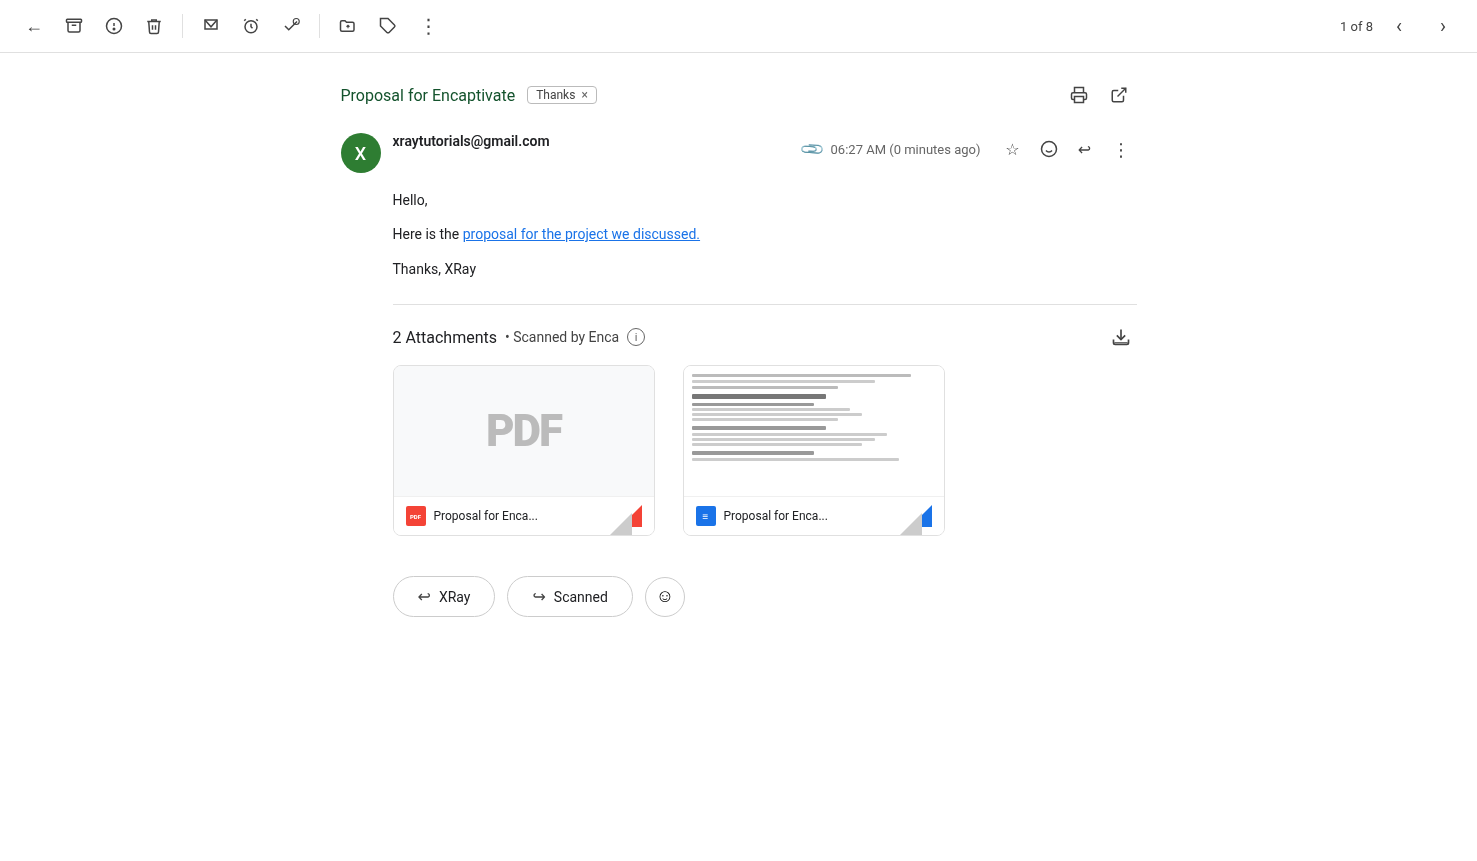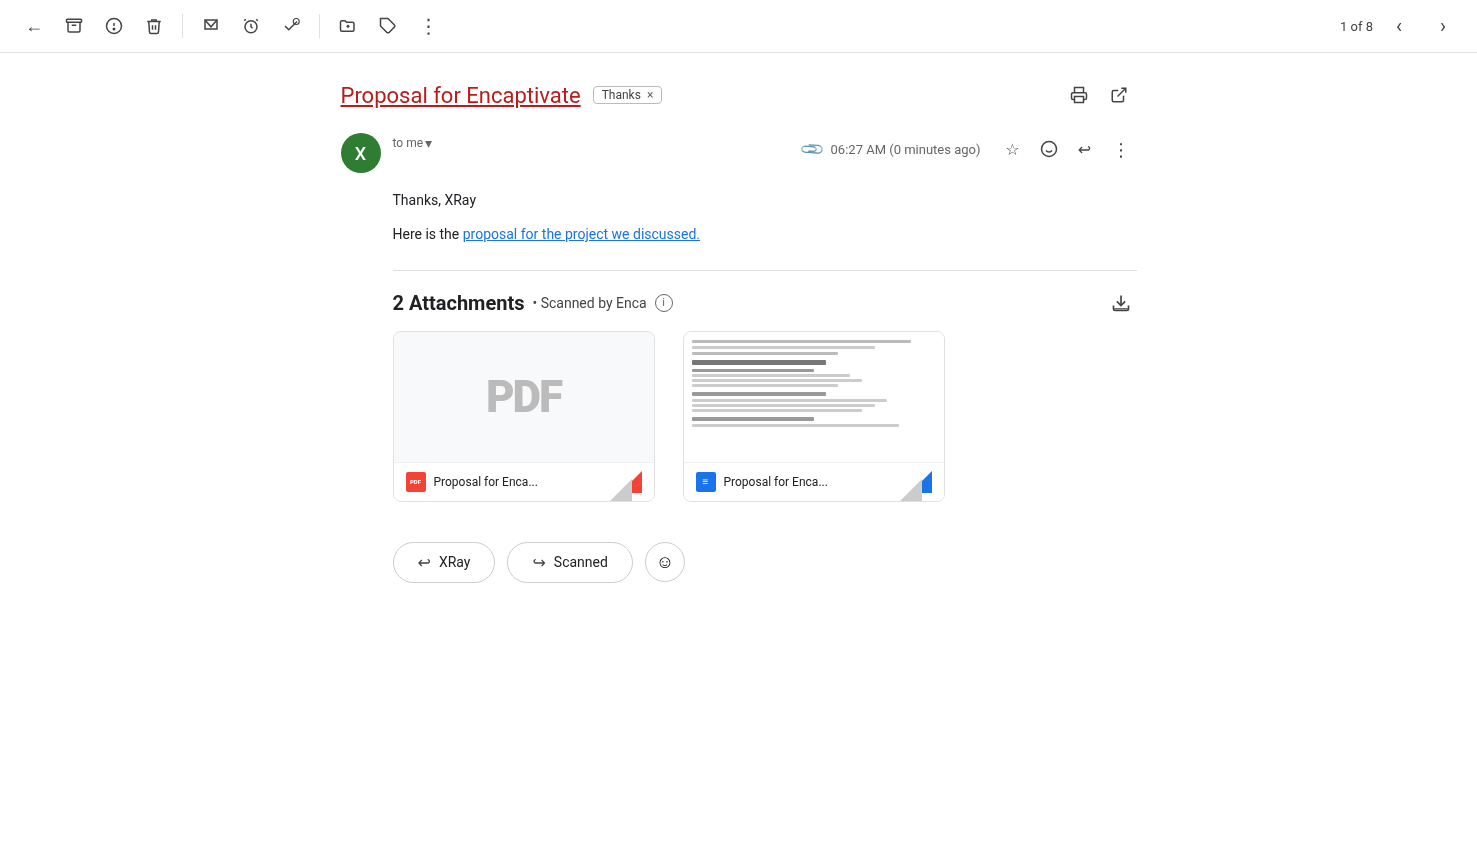--- a/index.html
+++ b/index.html
@@ -57,24 +57,23 @@
     }
 
     
     .subject-row {
       display: flex;
       align-items: center;
       gap: 12px;
       margin-bottom: 20px;
     }
     .subject-title {
-      font-size: 22px;
+      font-size: 16px;
       font-weight: 400;
-      color: #b91c1c;
-      text-decoration: underline;
+      color: #14532d;
     }
     .inbox-badge {
       display: inline-flex;
       align-items: center;
       gap: 4px;
       border: 1px solid #bbb;
       border-radius: 4px;
       padding: 1px 8px;
       font-size: 12px;
       color: #444;
@@ -196,22 +195,22 @@
     }
     .attachment-header {
       display: flex;
       align-items: center;
       padding-bottom: 12px;
       border-top: 1px solid #e0e0e0;
       padding-top: 16px;
       gap: 8px;
     }
     .attachment-label {
-      font-size: 20px;
-      font-weight: 700;
+      font-size: 16px;
+      font-weight: 400;
     }
     .attachment-scan {
       font-size: 14px;
       color: #444;
     }
     .attachment-info-icon {
       width: 18px;
       height: 18px;
       border-radius: 50%;
       border: 1.5px solid #666;
@@ -486,24 +485,21 @@
             <polyline points="15 3 21 3 21 9"></polyline>
             <line x1="10" y1="14" x2="21" y2="3"></line>
         </svg>
       </div>
     </div>
   </div>
 
   <div class="email-header">
     <div class="avatar">X</div>
     <div class="sender-info">
-      <div class="sender-to">
-        <span>to me</span>
-        <span class="chevron">▾</span>
-      </div>
+      <div class="sender-email">xraytutorials@gmail.com</div>
     </div>
     <div class="email-meta">
       <span class="attach-icon">📎</span>
       <span>06:27 AM (0 minutes ago)</span>
       <div class="meta-icons">
         <div class="meta-icon" title="Star">
           <span>☆</span>
         </div>
         <div class="meta-icon" title="Add emoji reaction">
           <svg width="18" height="18" viewBox="0 0 24 24" fill="none" stroke="#444" stroke-width="2">
@@ -517,24 +513,25 @@
           <span>↩</span>
         </div>
         <div class="meta-icon" title="More">
           <span style="font-size:18px;letter-spacing:-1px;">⋮</span>
         </div>
       </div>
     </div>
   </div>
 
   <div class="email-body">
-    <p>Thanks, XRay</p>
+    <p>Hello,</p>
     <p>
       <span>Here is the </span><a class="email-link">proposal for the project we discussed.</a>
     </p>
+    <p>Thanks, XRay</p>
   </div>
 
   <div class="attachment-section">
     <div class="attachment-header">
       <span class="attachment-label">2 Attachments</span>
       <span class="attachment-scan">• Scanned by Enca</span>
       <div class="attachment-info-icon">
         <span>i</span>
       </div>
       <div class="attachment-drive-icon" title="Save all to Drive" style="margin-left:auto;">

